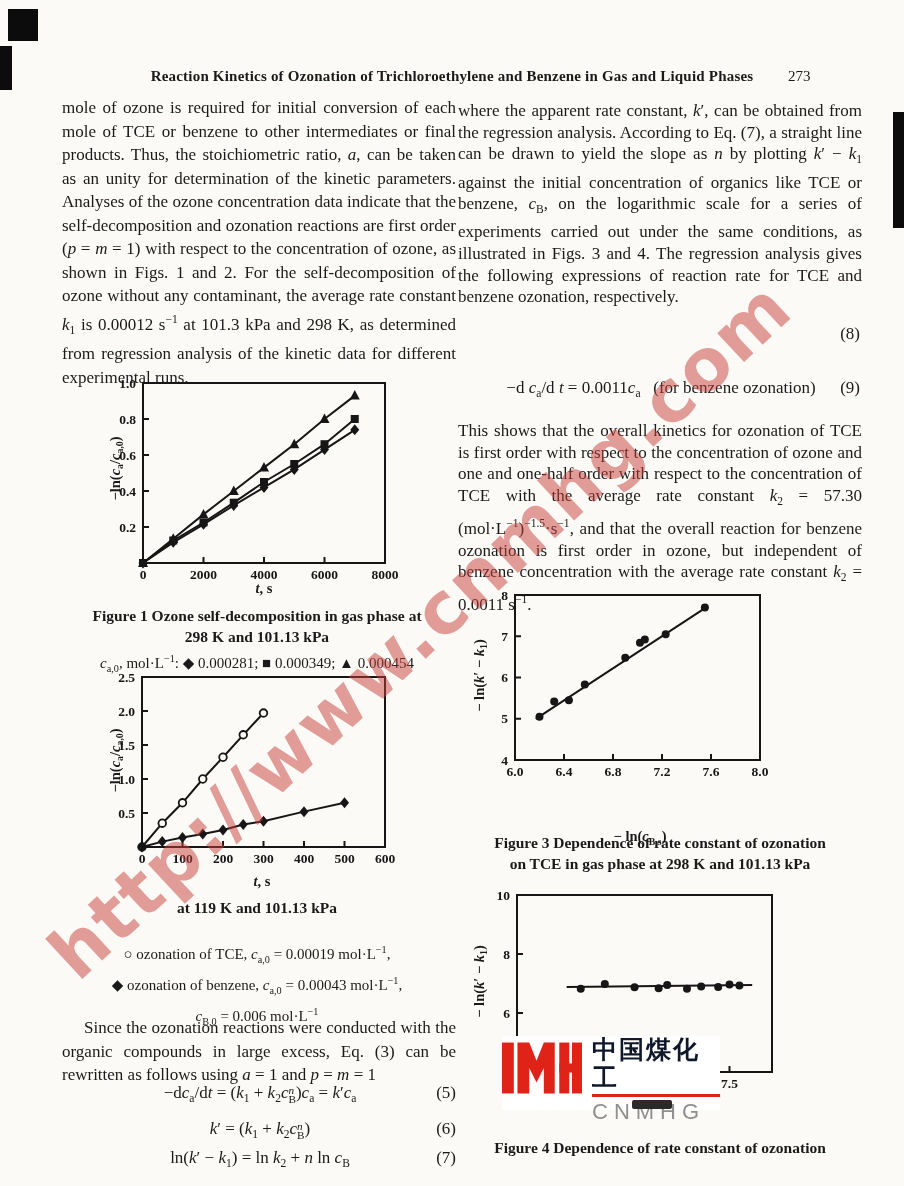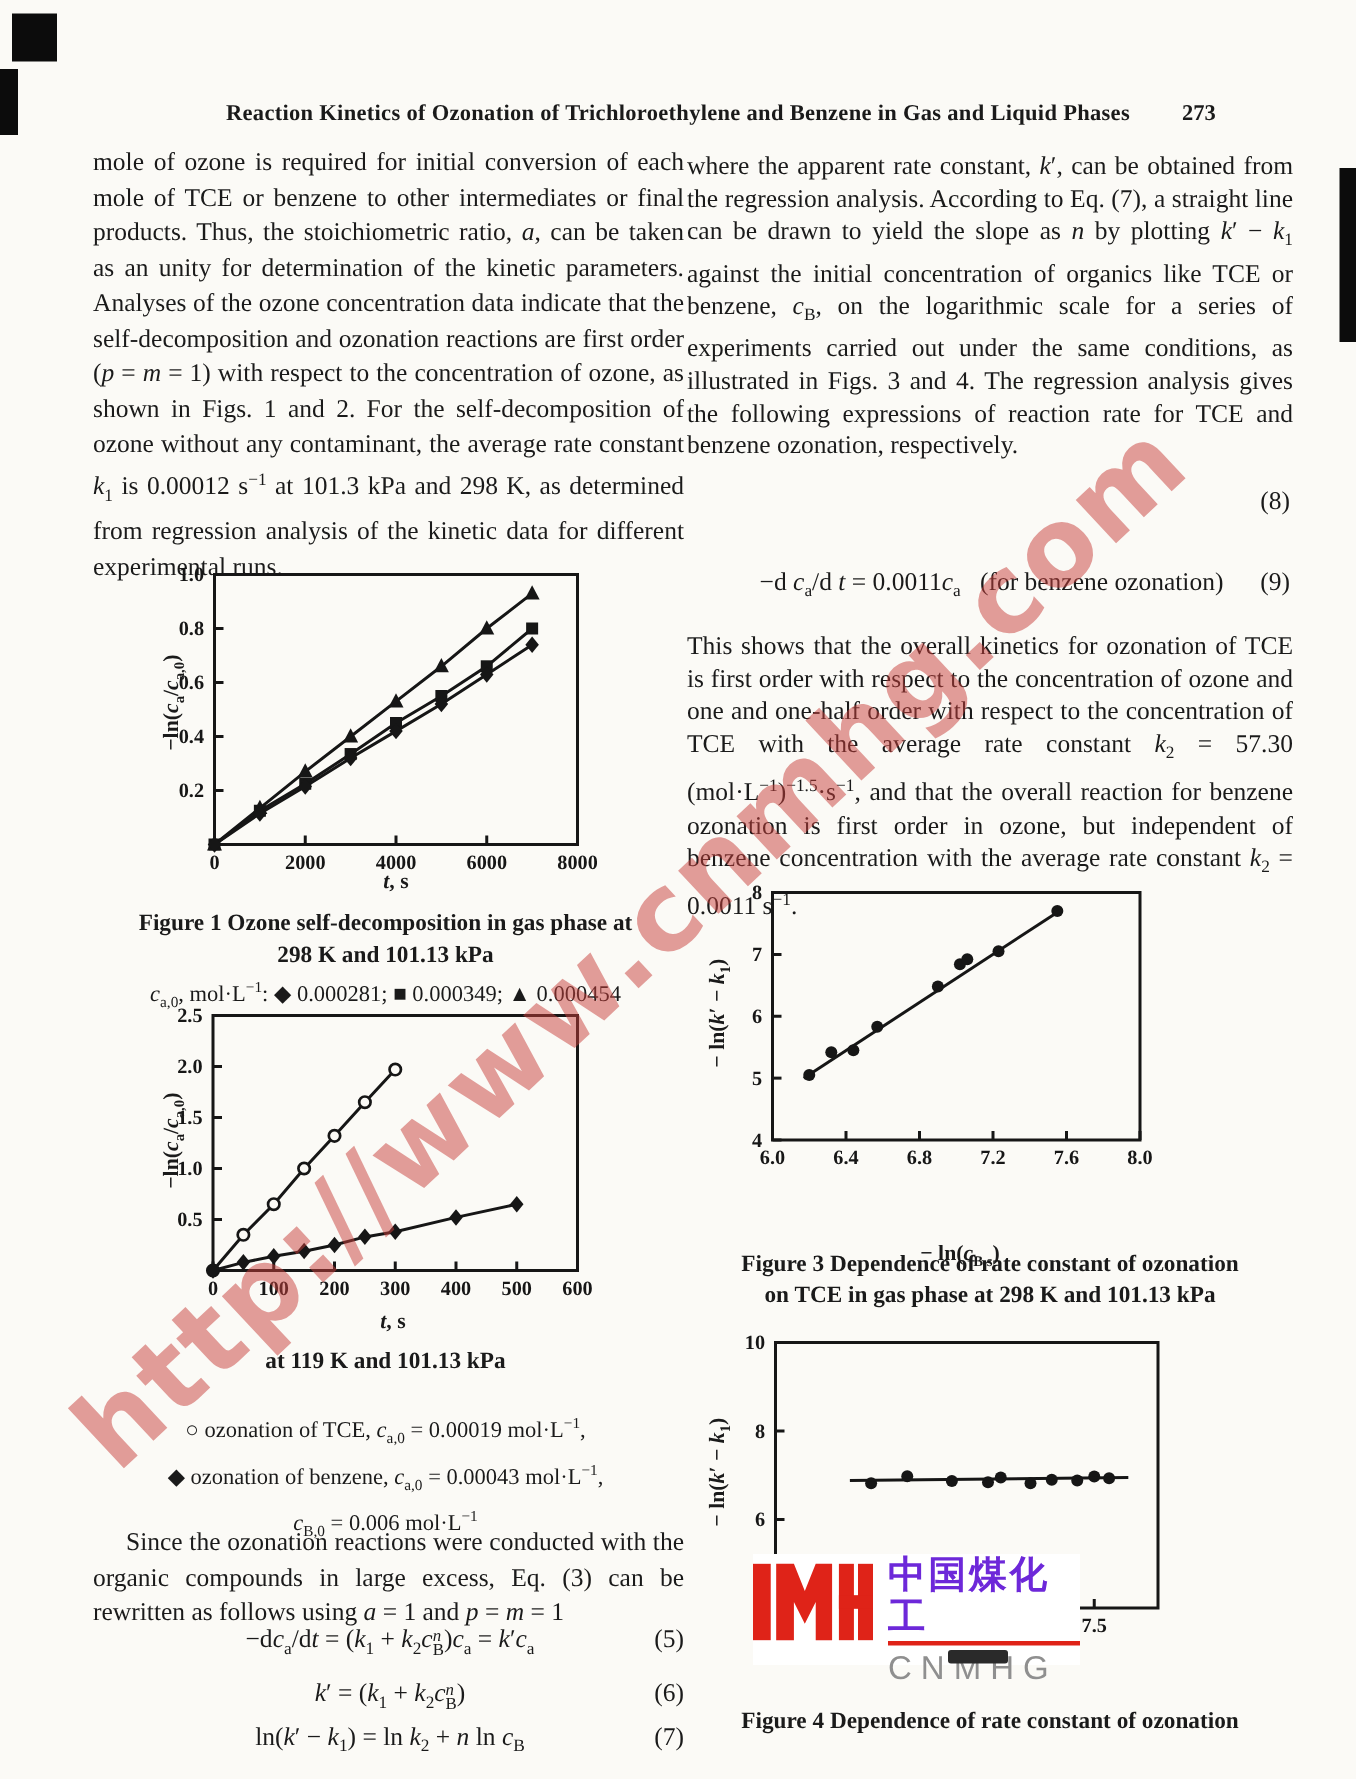--- a/index.html
+++ b/index.html
@@ -1,39 +1,39 @@
 <!DOCTYPE html>
 <html><head>
 <meta charset="utf-8">
 <style>
   html,body{margin:0;padding:0;background:#e8e8e8;}
   .page{position:relative;width:904px;height:1186px;background:#fbfaf6;overflow:hidden;
         font-family:"Liberation Serif",serif;color:#1a1a1a;}
   .abs{position:absolute;}
   .header-title{width:904px;text-align:center;font-weight:bold;font-size:15px;letter-spacing:.2px;}
-  .page-num{font-weight:bold;font-size:15px;}
+  .page-num{font-weight:normal;font-size:15px;}
   .para{font-size:17px;line-height:23.5px;text-align:justify;}
   .para.tight{line-height:21.7px;}
   .indent{text-indent:22px;}
   .eq{width:396px;display:flex;align-items:baseline;justify-content:center;font-size:17px;position:absolute;}
   .eq .eq-body{white-space:nowrap;}
   .eq .eq-num{position:absolute;right:2px;}
   .caption{font-weight:bold;font-size:15.5px;text-align:center;line-height:21px;}
   .legend{font-size:15px;text-align:center;line-height:21px;}
   .axis-label{font-size:14.5px;font-weight:bold;text-align:center;}
   .rot{transform:rotate(-90deg);}
   .tick{font:700 13.5px "Liberation Serif",serif;fill:#161616;}
   .stk{display:inline-block;vertical-align:-0.45em;line-height:0.82;font-size:0.66em;text-align:left;}
   sup,sub{font-size:0.68em;}
   .watermark{white-space:nowrap;font-family:"DejaVu Sans",sans-serif;font-weight:bold;
              font-size:72px;letter-spacing:2px;color:rgba(199,62,57,0.5);
              transform:translate(-50%,-50%) rotate(-43deg);z-index:5;}
   .logo-box{display:flex;align-items:flex-start;background:#ffffff;z-index:6;}
   .logo-text{margin-left:10px;display:flex;flex-direction:column;}
-  .logo-cn{color:#6d28d9;font-size:25px;font-weight:bold;letter-spacing:2px;font-family:"DejaVu Sans",sans-serif;line-height:28px;}
+  .logo-cn{color:#0f172a;font-size:25px;font-weight:bold;letter-spacing:2px;font-family:"DejaVu Sans",sans-serif;line-height:28px;}
   .logo-rule{height:3px;background:#df2318;width:128px;margin:2px 0 3px 0;}
   .logo-en{color:#8f8f8f;font-size:22px;letter-spacing:6px;font-family:"Liberation Sans",sans-serif;line-height:24px;}
   .artifact{background:#0c0c0c;z-index:7;}
   .smudge{background:#2a2a2a;border-radius:2px;z-index:7;}
 </style>
 </head>
 <body>
 
 <div class="page">
 

